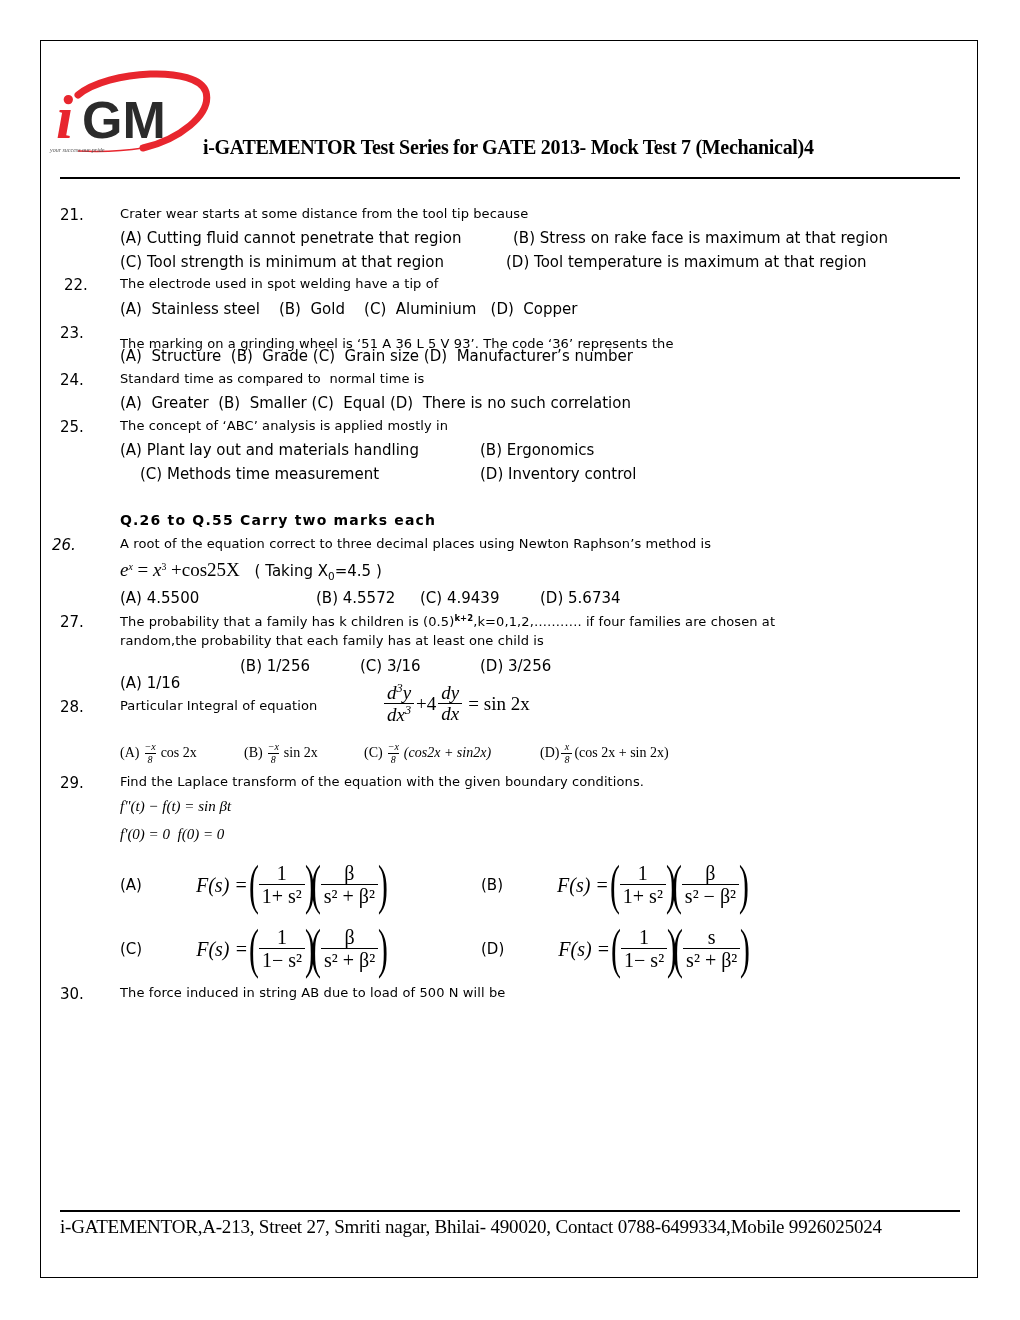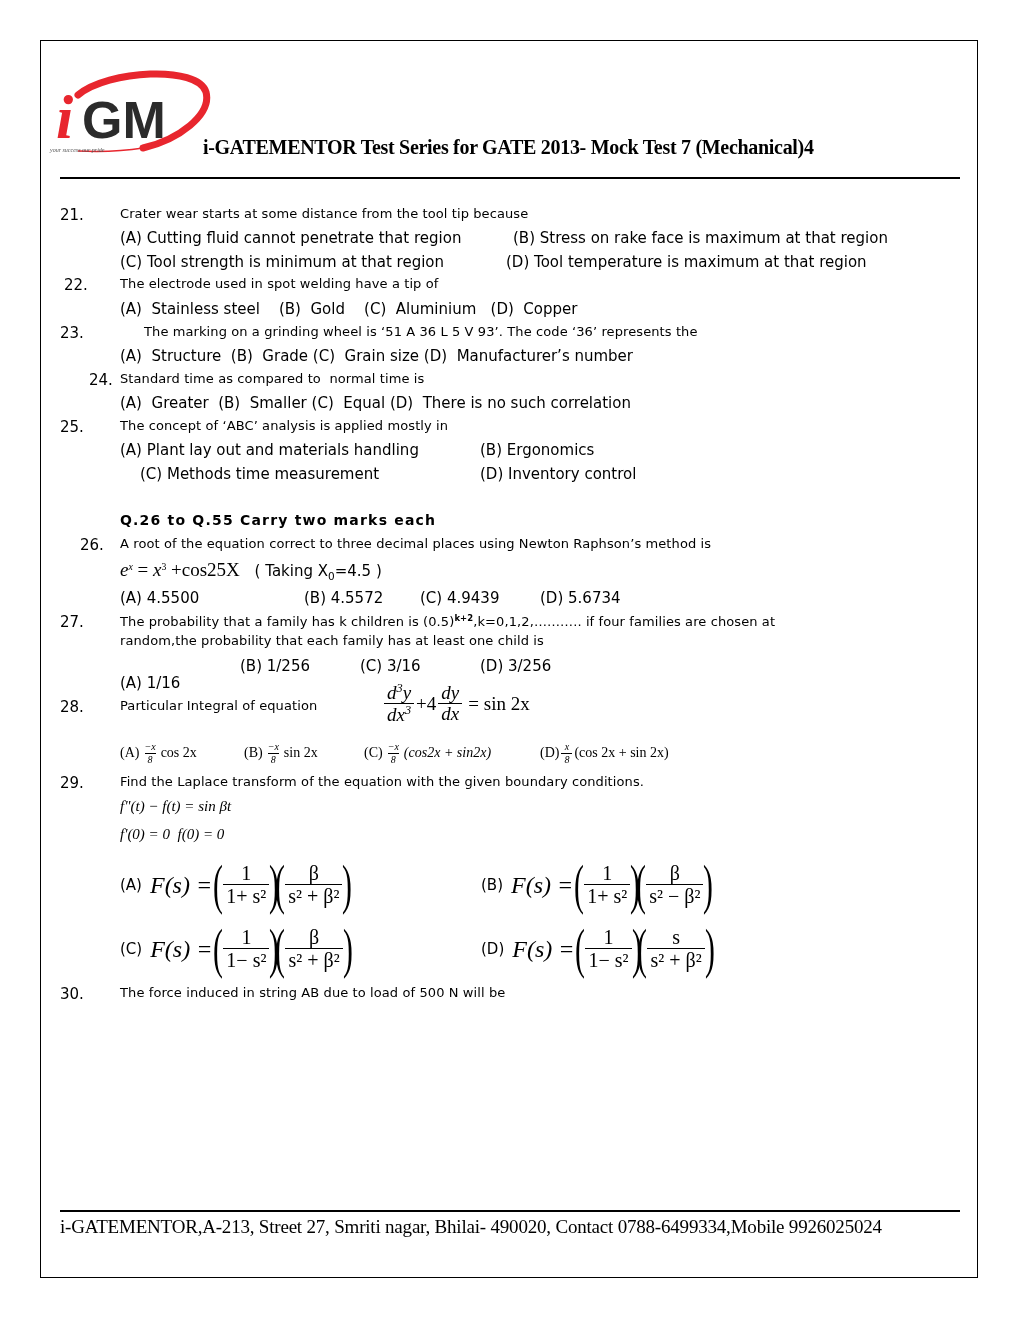--- a/index.html
+++ b/index.html
@@ -15,21 +15,21 @@
   .mathr { font-family: "Liberation Serif", serif; }
   .section-head { position: absolute; left: 120px; top: 512px; font-weight: bold; font-size: 14px; letter-spacing: 1.2px; white-space: nowrap; }
   .frac { display: inline-flex; flex-direction: column; align-items: center; vertical-align: middle; margin: 0 2px; }
   .frac .n { padding: 0 3px; line-height: 1.05; }
   .frac .d { border-top: 1.5px solid #000; padding: 0 3px; line-height: 1.1; }
   .sup { font-size: 0.65em; vertical-align: super; }
   .sub { font-size: 0.7em; vertical-align: sub; }
   .paren { font-family: "Liberation Serif", serif; font-size: 54px; font-weight: 100; transform: scaleX(0.55); display: inline-block; vertical-align: middle; line-height: 1; margin: 0 -6px; }
   .laplace-opt { position: absolute; display: flex; align-items: center; font-size: 15px; white-space: nowrap; }
   .laplace-opt .lbl { margin-right: 8px; }
-  .laplace-opt .fs { font-family: "Liberation Serif", serif; font-style: italic; font-size: 24px; margin-right: 3px; }
+  .laplace-opt .fs { font-family: "Liberation Serif", serif; font-style: italic; font-size: 20px; margin-right: 3px; margin-left: 46px; }
   .laplace-opt .frac { font-family: "Liberation Serif", serif; font-size: 20px; }
   .laplace-opt .frac .n, .laplace-opt .frac .d { font-style: normal; }
   .it { font-style: italic; }
   .footer-text { position: absolute; left: 60px; top: 1216px; font-family: "Liberation Serif", serif; font-size: 19px; white-space: nowrap; letter-spacing: -0.2px; }
   .q28opt { position: absolute; top: 742px; font-family: "Liberation Serif", serif; font-size: 14px; white-space: nowrap; display: flex; align-items: center; }
   .q28opt .frac { font-size: 10px; font-style: italic; }
   .q28opt .frac .d { border-top: 1px solid #000; }
 </style>
 </head>
 <body>
@@ -54,44 +54,44 @@
 <span class="opt" style="left:120px; top:229px;">(A)  Cutting fluid cannot penetrate that region</span>
 <span class="opt" style="left:513px; top:229px;">(B)  Stress on rake face is maximum at that region</span>
 <span class="opt" style="left:120px; top:253px;">(C)  Tool strength is minimum at that region</span>
 <span class="opt" style="left:506px; top:253px;">(D)  Tool temperature is maximum at that region</span>
 
 <span class="num" style="left:64px; top:276px;">22.</span>
 <span class="q" style="left:120px; top:276px;">The electrode used in spot welding have a tip of</span>
 <span class="opt" style="left:120px; top:300px; white-space:pre;">(A)  Stainless steel    (B)  Gold    (C)  Aluminium   (D)  Copper</span>
 
 <span class="num" style="left:60px; top:324px;">23.</span>
-<span class="q" style="left:120px; top:324px;margin-left:24px;">The marking on a grinding wheel is ‘51 A 36 L 5 V 93’. The code ‘36’ represents the</span>
+<span class="q" style="left:120px; top:336px;">The marking on a grinding wheel is ‘51 A 36 L 5 V 93’. The code ‘36’ represents the</span>
 <span class="opt" style="left:120px; top:347px; white-space:pre;">(A)  Structure  (B)  Grade (C)  Grain size (D)  Manufacturer’s number</span>
 
-<span class="num" style="left:60px; top:371px;margin-left:29px;">24.</span>
+<span class="num" style="left:60px; top:371px;">24.</span>
 <span class="q" style="left:120px; top:371px; white-space:pre;">Standard time as compared to  normal time is</span>
 <span class="opt" style="left:120px; top:394px; white-space:pre;">(A)  Greater  (B)  Smaller (C)  Equal (D)  There is no such correlation</span>
 
 <span class="num" style="left:60px; top:418px;">25.</span>
 <span class="q" style="left:120px; top:418px;">The concept of ‘ABC’ analysis is applied mostly in</span>
 <span class="opt" style="left:120px; top:441px;">(A)  Plant lay out and materials handling</span>
 <span class="opt" style="left:480px; top:441px;">(B)  Ergonomics</span>
 <span class="opt" style="left:120px; top:465px;margin-left:20px;">(C)  Methods time measurement</span>
 <span class="opt" style="left:480px; top:465px;">(D)  Inventory control</span>
 
 <div class="section-head">Q.26 to Q.55 Carry two marks each</div>
 
-<span class="num" style="left:80px; top:536px;">26.</span>
+<span class="num" style="left:52px; top:536px;font-style:italic;">26.</span>
 <span class="q" style="left:120px; top:536px;">A root of the equation correct to three decimal places using Newton Raphson’s method is</span>
 <div class="opt" style="left:120px; top:559px;">
   <span class="math" style="font-size:19px;">e</span><span class="math sup">x</span><span class="mathr" style="font-size:19px; white-space:pre;"> = </span><span class="math" style="font-size:19px;">x</span><span class="mathr sup">3</span><span class="mathr" style="font-size:19px; white-space:pre;"> +cos25X</span>
   <span style="margin-left:10px;">( Taking X</span><span class="sub">0</span><span>=4.5 )</span>
 </div>
 <span class="opt" style="left:120px; top:589px;">(A)  4.5500</span>
-<span class="opt" style="left:304px; top:589px;">(B)  4.5572</span>
+<span class="opt" style="left:316px; top:589px;">(B)  4.5572</span>
 <span class="opt" style="left:420px; top:589px;">(C)  4.9439</span>
 <span class="opt" style="left:540px; top:589px;">(D)  5.6734</span>
 
 <span class="num" style="left:60px; top:613px;">27.</span>
 <div class="q" style="left:120px; top:613px;">
   <span>The probability that a family has k children is (0.5)</span><span class="sup" style="font-weight:bold;">k+2</span><span>,k=0,1,2,……….. if four families are chosen at</span>
 </div>
 <span class="q" style="left:120px; top:633px;">random,the probability that each family has at least one child is</span>
 <span class="opt" style="left:120px; top:674px;">(A)  1/16</span>
 <span class="opt" style="left:240px; top:657px;">(B)  1/256</span>

